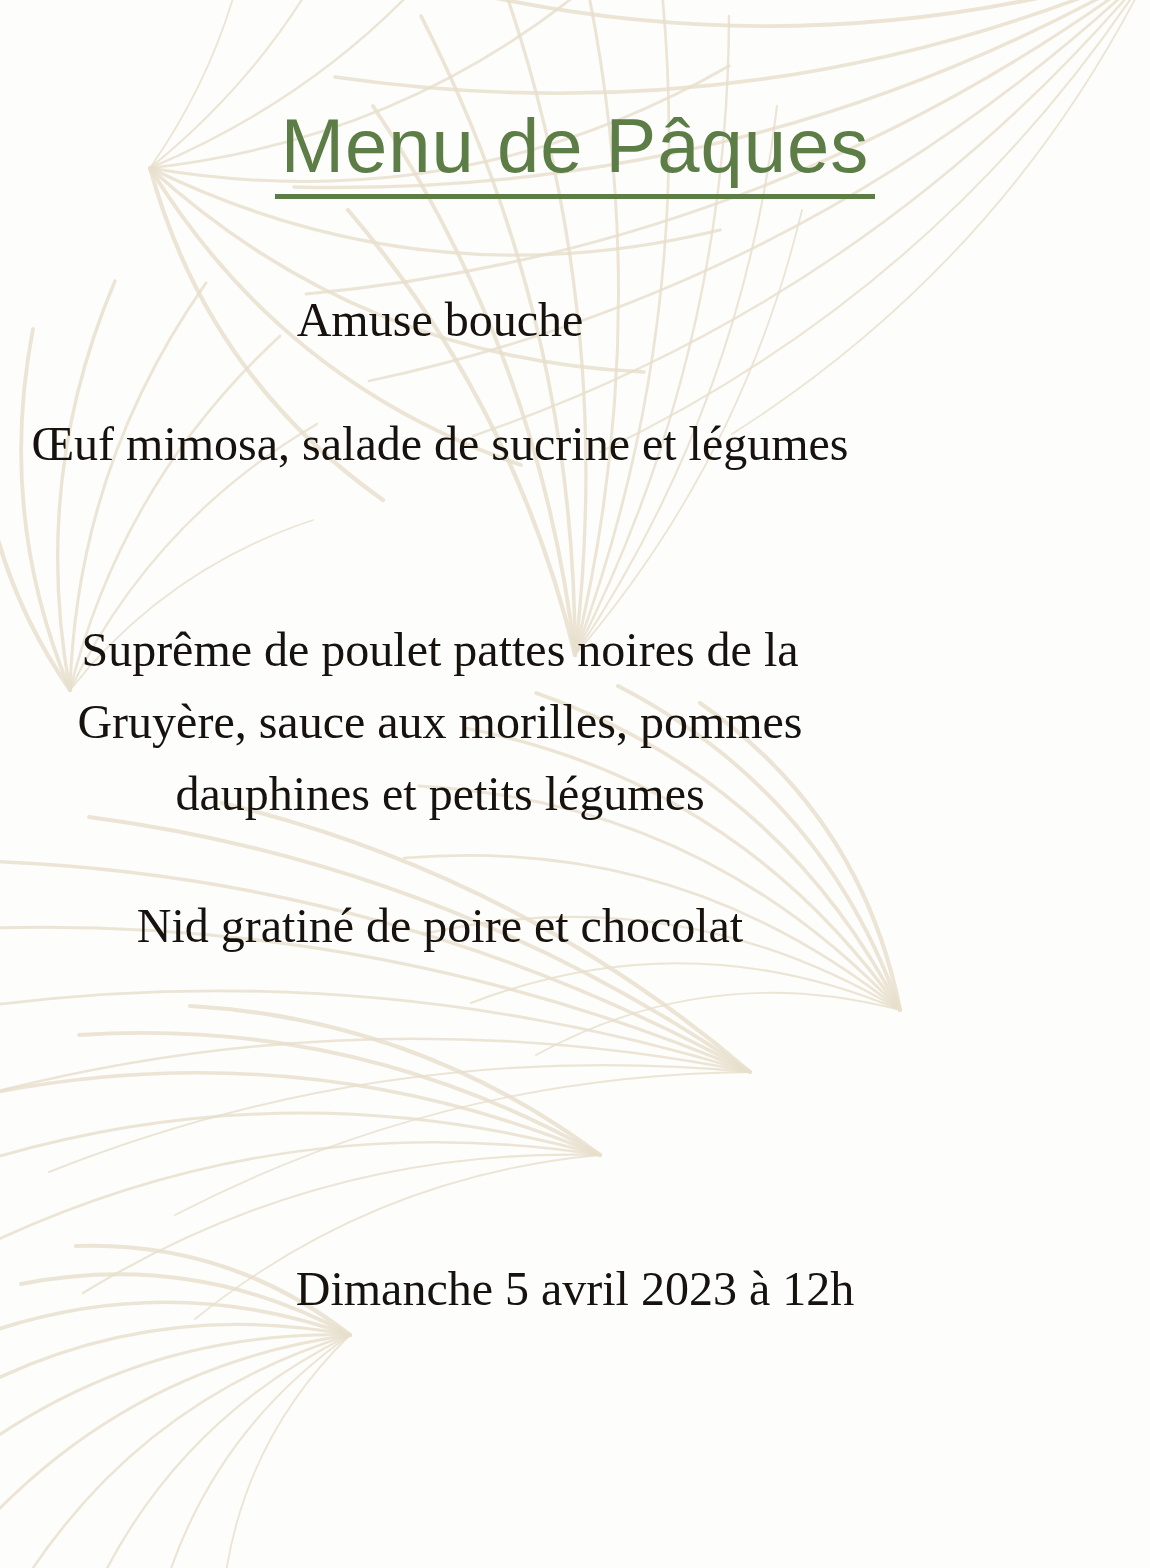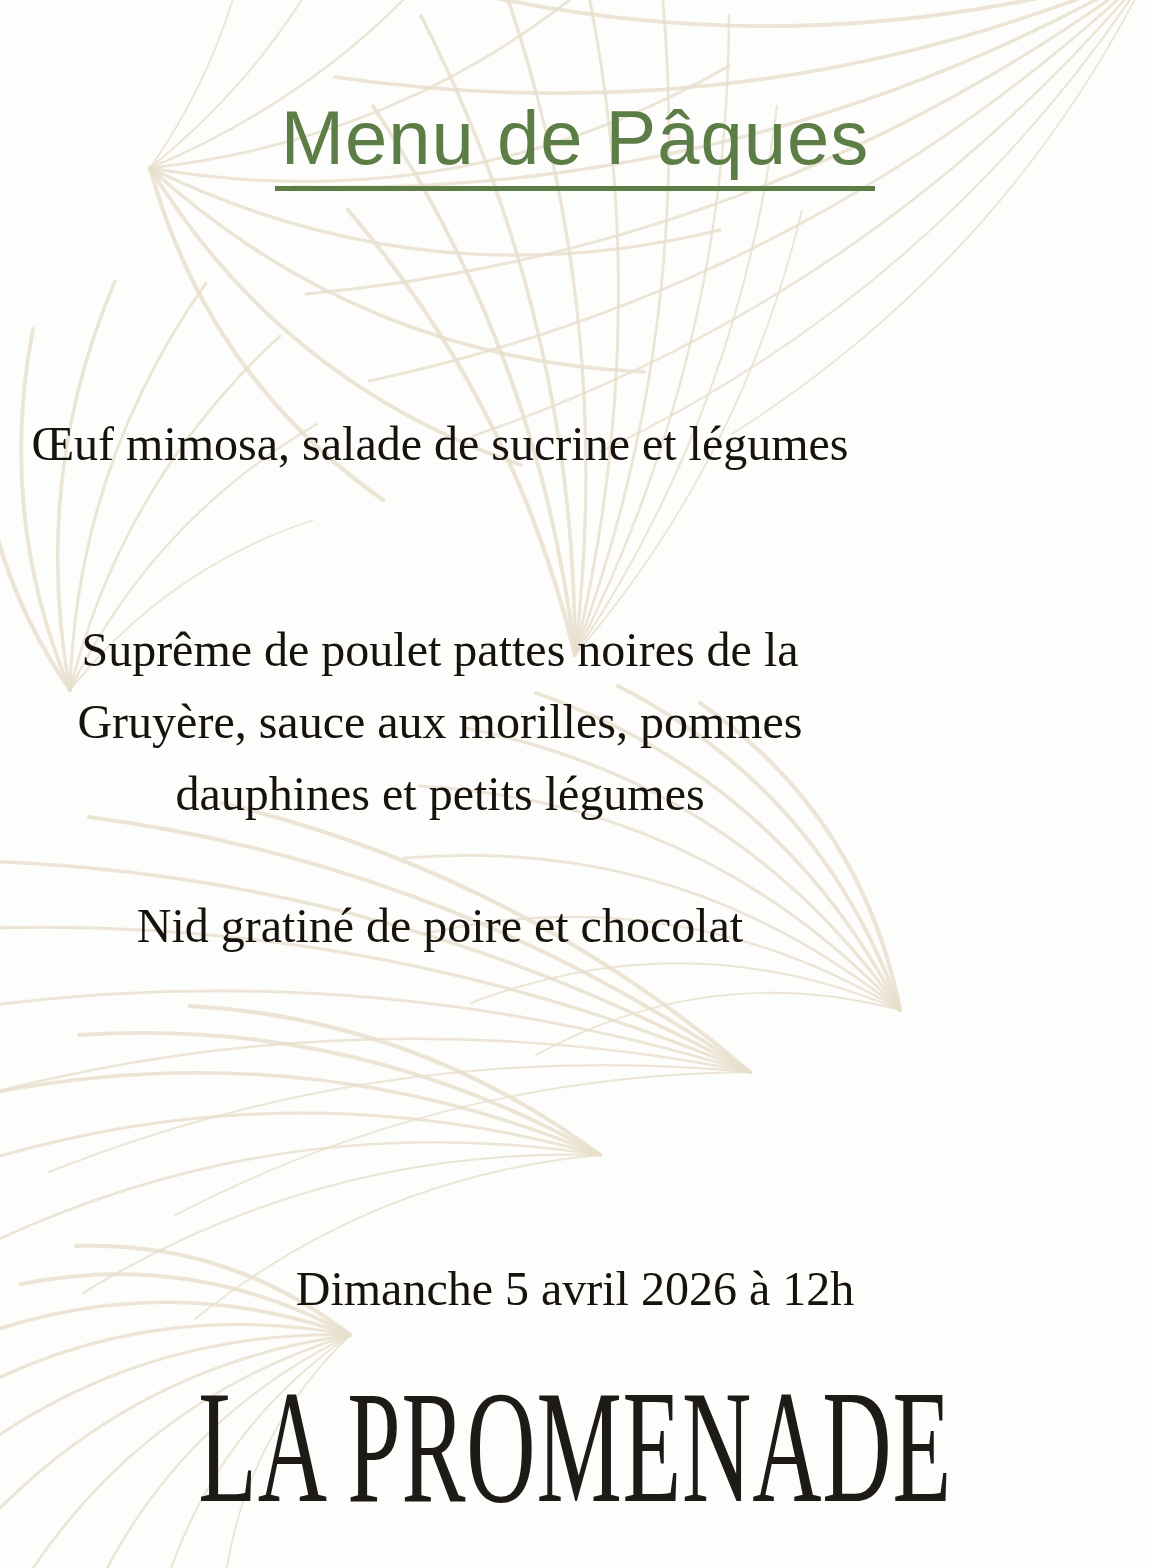--- a/index.html
+++ b/index.html
@@ -17,21 +17,21 @@
   }
   .block{
     position:absolute;left:0;width:100%;
     text-align:center;
     color:#17120e;
     z-index:2;
   }
   .title-wrap{top:100px;}
   .title{
     display:inline-block;
-    margin:0;
+    margin:8px;
     font-family:"Liberation Sans", sans-serif;
     font-weight:400;
     font-size:76px;
     letter-spacing:1px;
     color:#5d7d47;
     padding:0 6px 10px 6px;
     border-bottom:5px solid #5d7d47;
     line-height:1.0;
   }
   .course{
@@ -136,27 +136,25 @@
         <path d="M 350 1335 Q 164 1269 -22 1336" stroke-width="3.7"></path>
         <path d="M 350 1335 Q 195 1250 21 1284" stroke-width="3.9"></path>
         <path d="M 350 1335 Q 229 1241 76 1246" stroke-width="4.2"></path>
       </g>
     </svg>
 
   <div class="block title-wrap">
     <h1 class="title">Menu de Pâques</h1>
   </div>
 
+  <p class="block course course-amuse">Amuse bouche</p>
 
   <p class="block course course-starter">Œuf mimosa, salade de sucrine et légumes</p>
 
   <p class="block course course-main">Suprême de poulet pattes noires de la Gruyère, sauce aux morilles, pommes dauphines et petits légumes</p>
 
   <p class="block course course-dessert">Nid gratiné de poire et chocolat</p>
 
 
-  <p class="block date">Dimanche 5 avril 2026 à 12h</p>
+  <p class="block date">Dimanche 5 avril 2023 à 12h</p>
 
-  <div class="block logo-wrap">
-    <div class="logo">LA PROMENADE</div>
-  </div>
 
 </div>
 
 </body></html>

